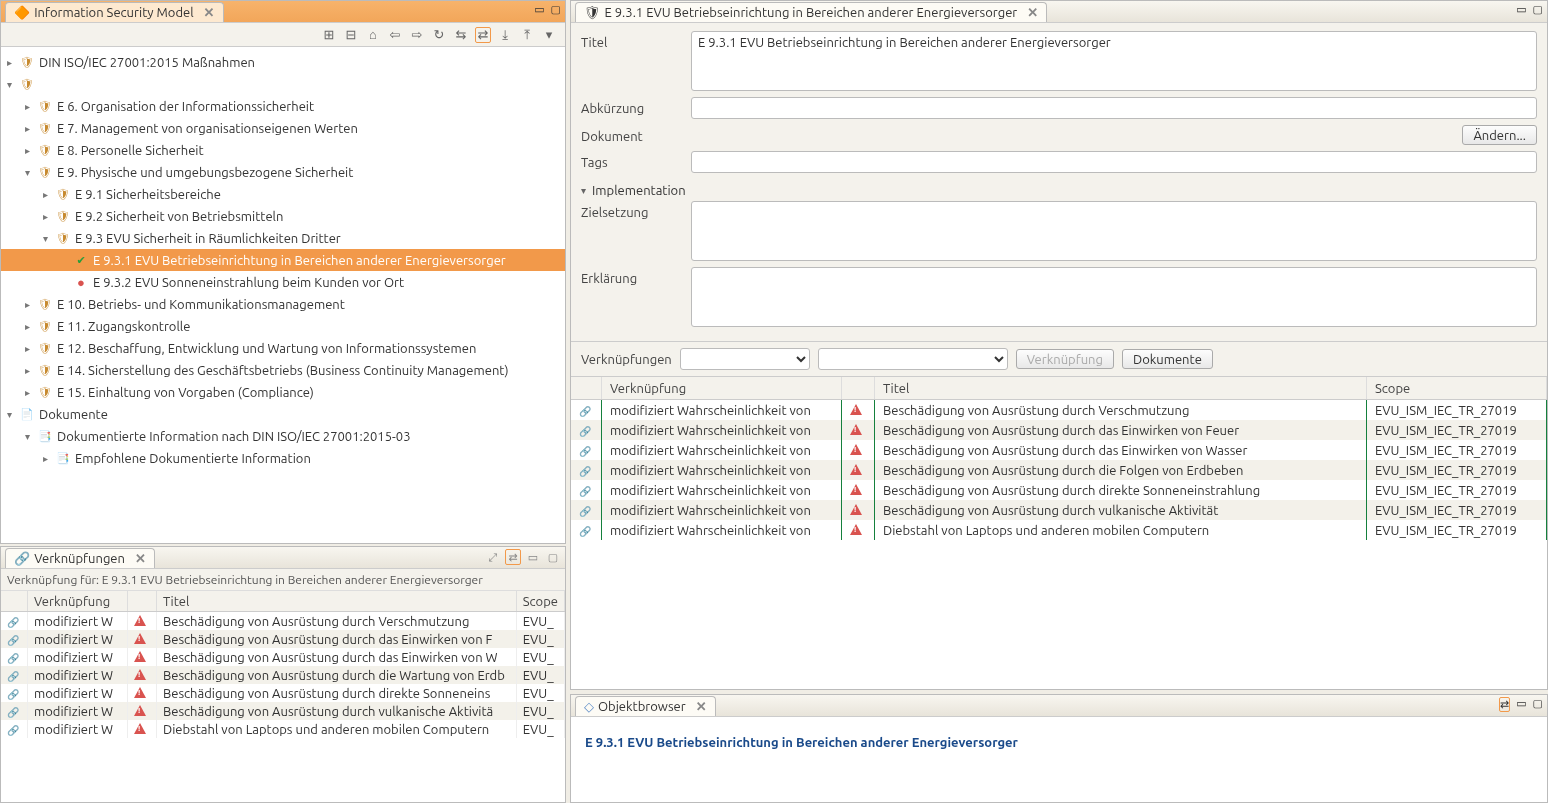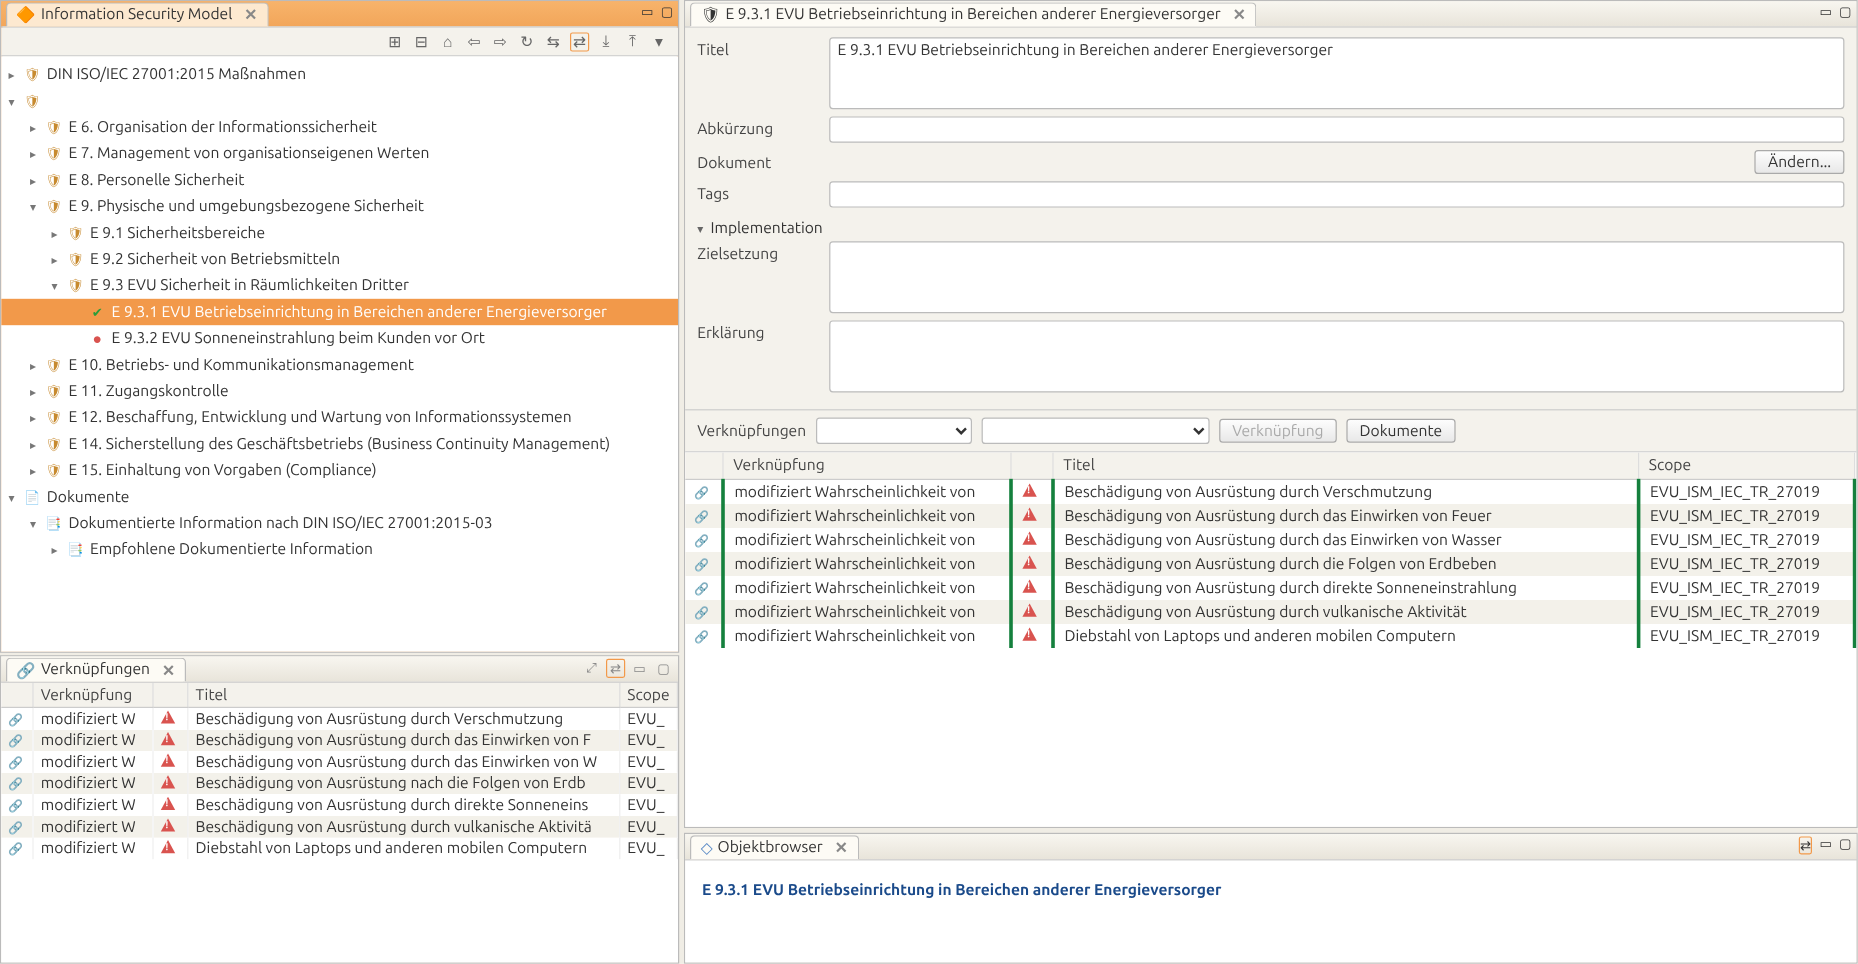--- a/index.html
+++ b/index.html
@@ -52,21 +52,21 @@
 
 .links-bar { display:flex; align-items:center; gap:8px; padding:6px 10px; border-top:1px solid #ccc; background:#f4f2ec; }
 .links-bar .lbl { color:#444; }
 .links-bar select { min-width:130px; }
 .links-bar .btn { padding:2px 10px; border:1px solid #aaa; border-radius:3px; background:linear-gradient(#fdfdfd,#e8e8e8); cursor:pointer; }
 .links-bar .btn.disabled { color:#aaa; }
 
 .link-table { flex:1; overflow:auto; background:#fff; border-top:1px solid #ccc; }
 .link-table table { width:100%; border-collapse:collapse; }
 .link-table th { text-align:left; font-weight:normal; padding:4px 8px; border-right:1px solid #ddd; border-bottom:1px solid #ccc; background:#f4f2ec; color:#444; }
-.link-table td { padding:3px 8px; border-right:3px solid #15803d; white-space:nowrap; }
+.link-table td { padding:3px 8px; border-right:1px solid #15803d; white-space:nowrap; }
 .link-table tr:nth-child(even) td { background:#f3f1ea; }
 .mini-ic { display:inline-block; width:14px; }
 .mini-ic.link::before { content:"🔗"; font-size:10px; color:#3a8a3a; }
 .warn-tri { display:inline-block; width:0;height:0;border-left:6px solid transparent;border-right:6px solid transparent;border-bottom:11px solid #d9534f; position:relative; margin-right:4px; }
 .warn-tri::after { content:"!"; position:absolute; left:-2px; top:1px; font-size:8px; color:#fff; font-weight:bold; }
 
 
 #pane-obj { left:570px; top:694px; width:978px; height:109px; }
 #pane-obj .content { flex:1; background:#fff; padding:18px 14px; }
 #pane-obj .content .link-text { color:#1a4a8a; font-weight:bold; font-size:13px; }
@@ -213,20 +213,21 @@
       <span>Verknüpfungen</span>
       <span class="close-x">✕</span>
     </div>
     <div class="small-toolbar">
       <span>⤢</span>
       <span style="border:1px solid #f2994a;border-radius:2px">⇄</span>
       <span>▭</span>
       <span>▢</span>
     </div>
   </div>
+  <div class="sub-label">Verknüpfung für: E 9.3.1 EVU Betriebseinrichtung in Bereichen anderer Energieversorger</div>
   <div class="small-table">
     <table>
       <thead>
           <tr>
         <th style="width:20px"></th>
         <th style="width:100px">Verknüpfung</th>
         <th style="width:20px"></th>
         <th>Titel</th>
         <th style="width:46px">Scope</th>
       </tr>
@@ -250,21 +251,21 @@
             <td><span class="mini-ic link"></span></td>
             <td>modifiziert W</td>
             <td><span class="warn-tri"></span></td>
             <td>Beschädigung von Ausrüstung durch das Einwirken von W</td>
             <td>EVU_</td>
           </tr>
           <tr>
             <td><span class="mini-ic link"></span></td>
             <td>modifiziert W</td>
             <td><span class="warn-tri"></span></td>
-            <td>Beschädigung von Ausrüstung nach die Folgen von Erdb</td>
+            <td>Beschädigung von Ausrüstung durch die Wartung von Erdb</td>
             <td>EVU_</td>
           </tr>
           <tr>
             <td><span class="mini-ic link"></span></td>
             <td>modifiziert W</td>
             <td><span class="warn-tri"></span></td>
             <td>Beschädigung von Ausrüstung durch direkte Sonneneins</td>
             <td>EVU_</td>
           </tr>
           <tr>

